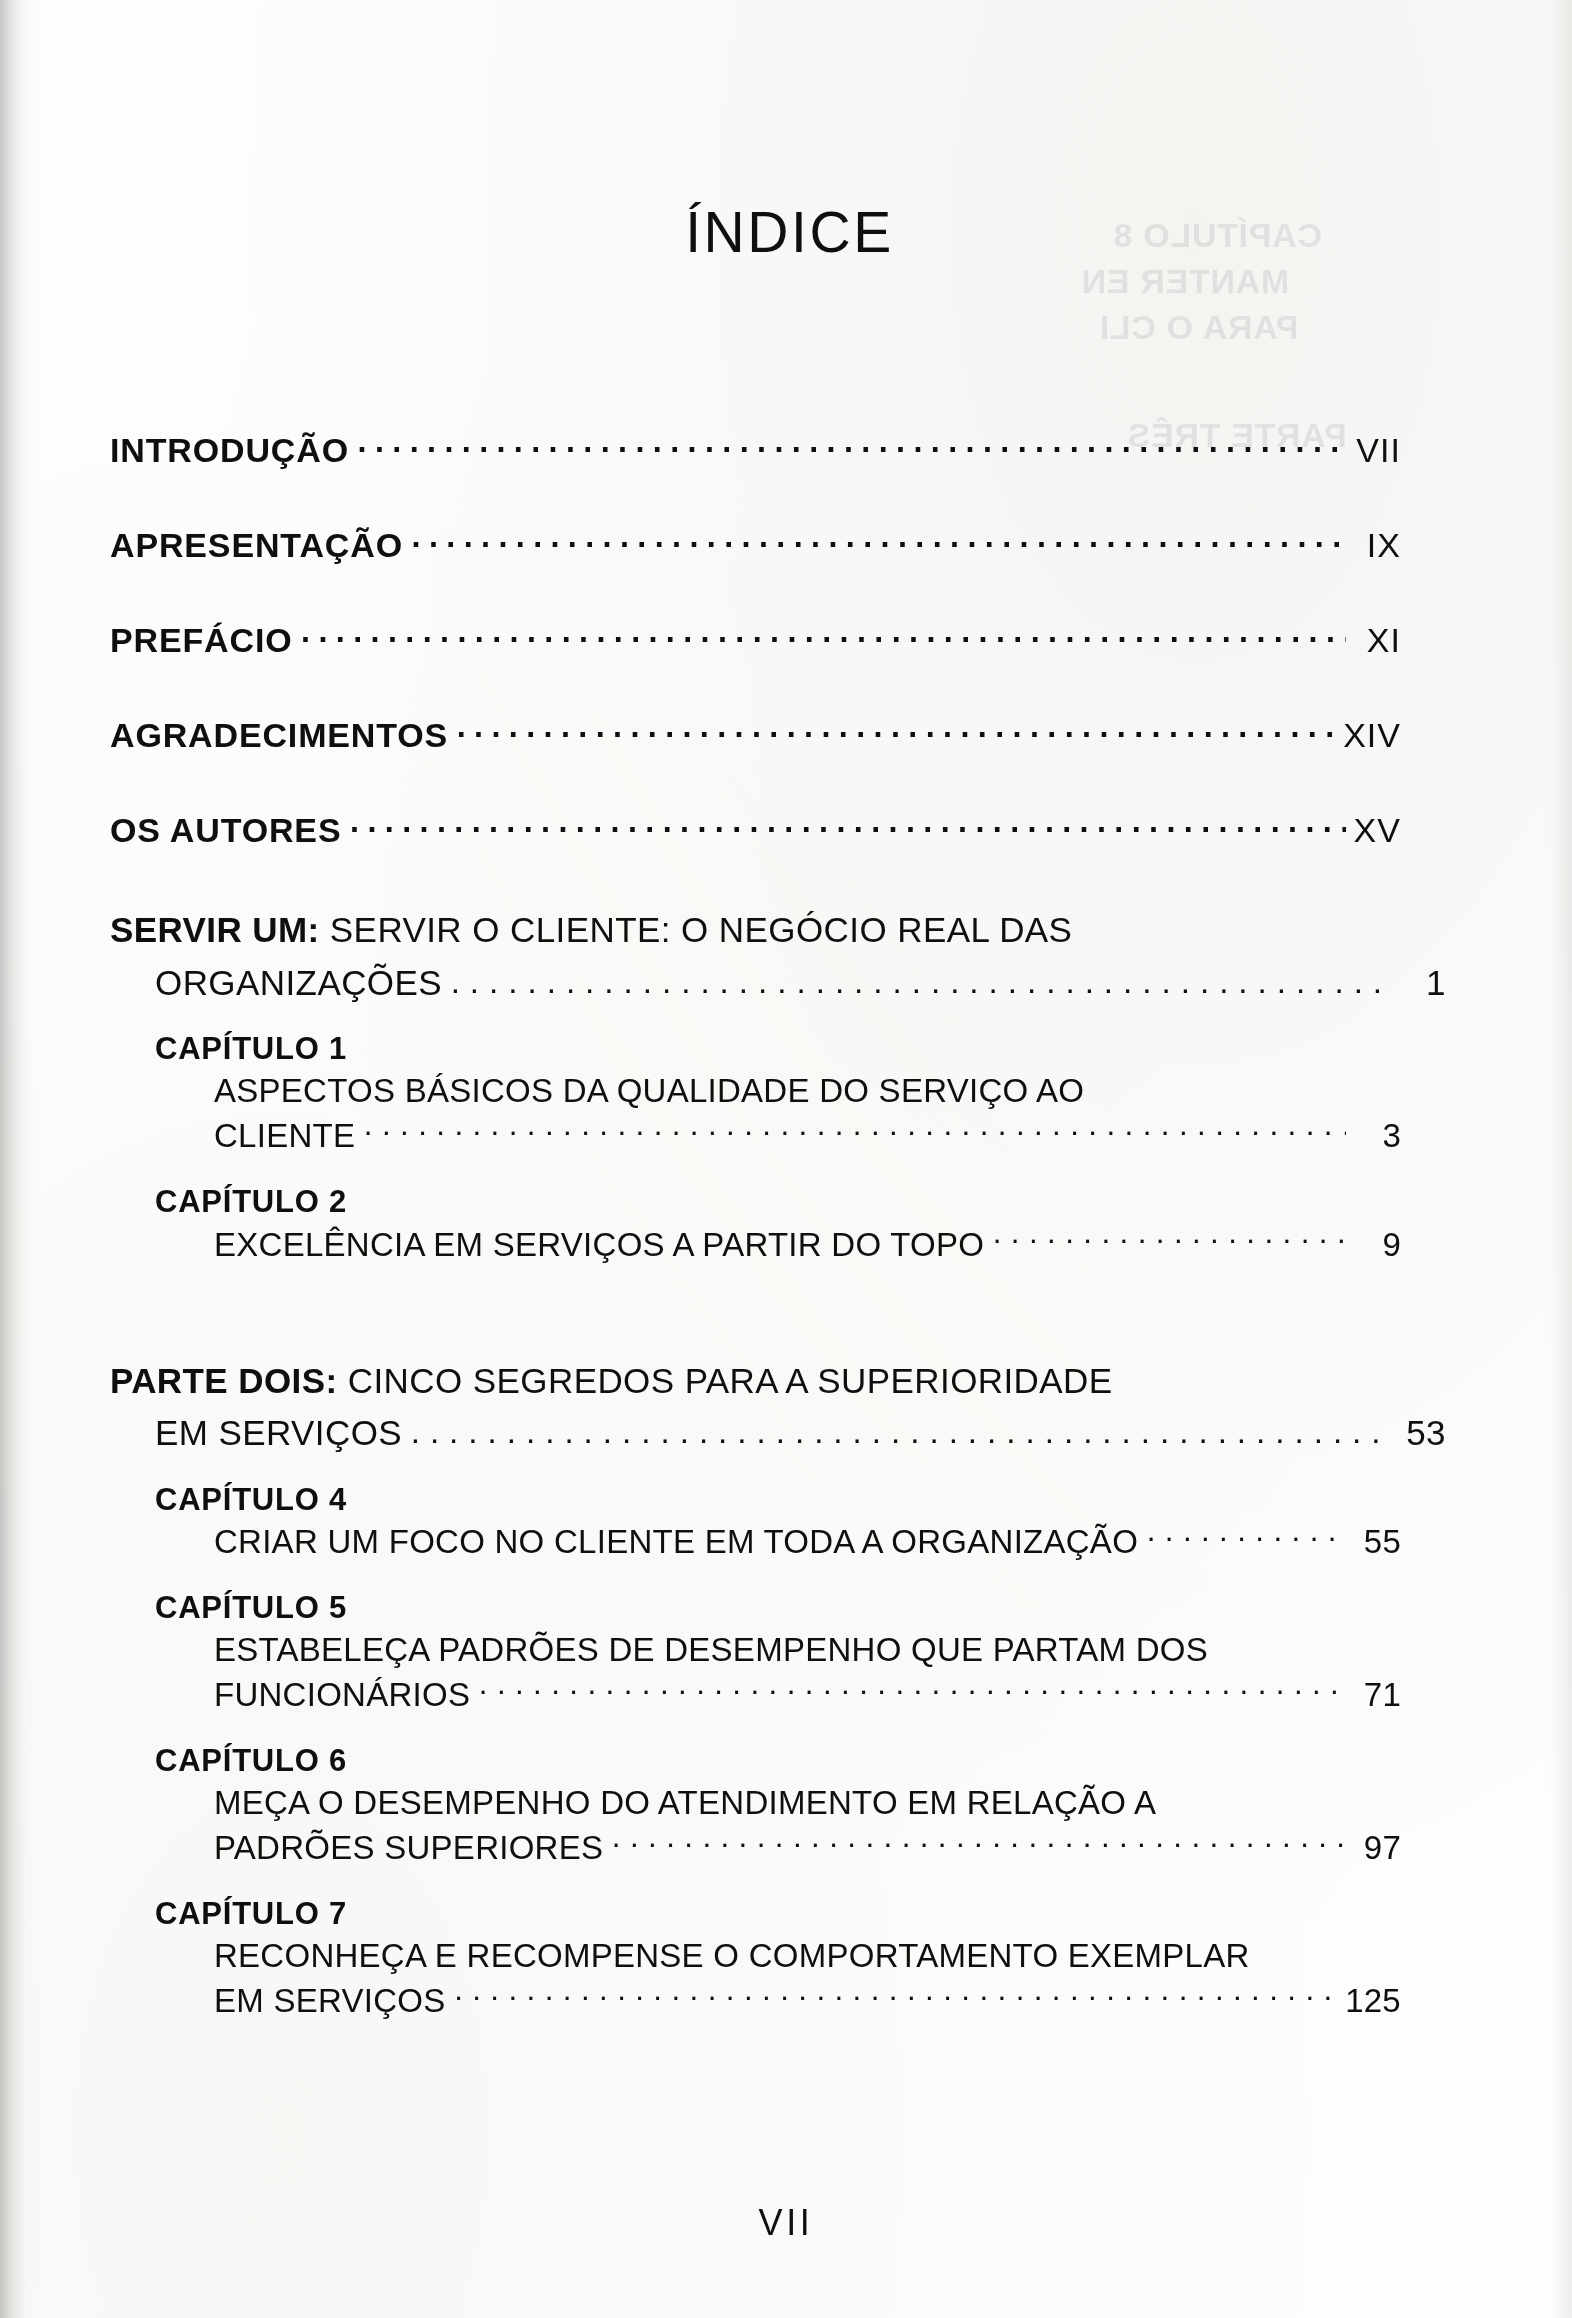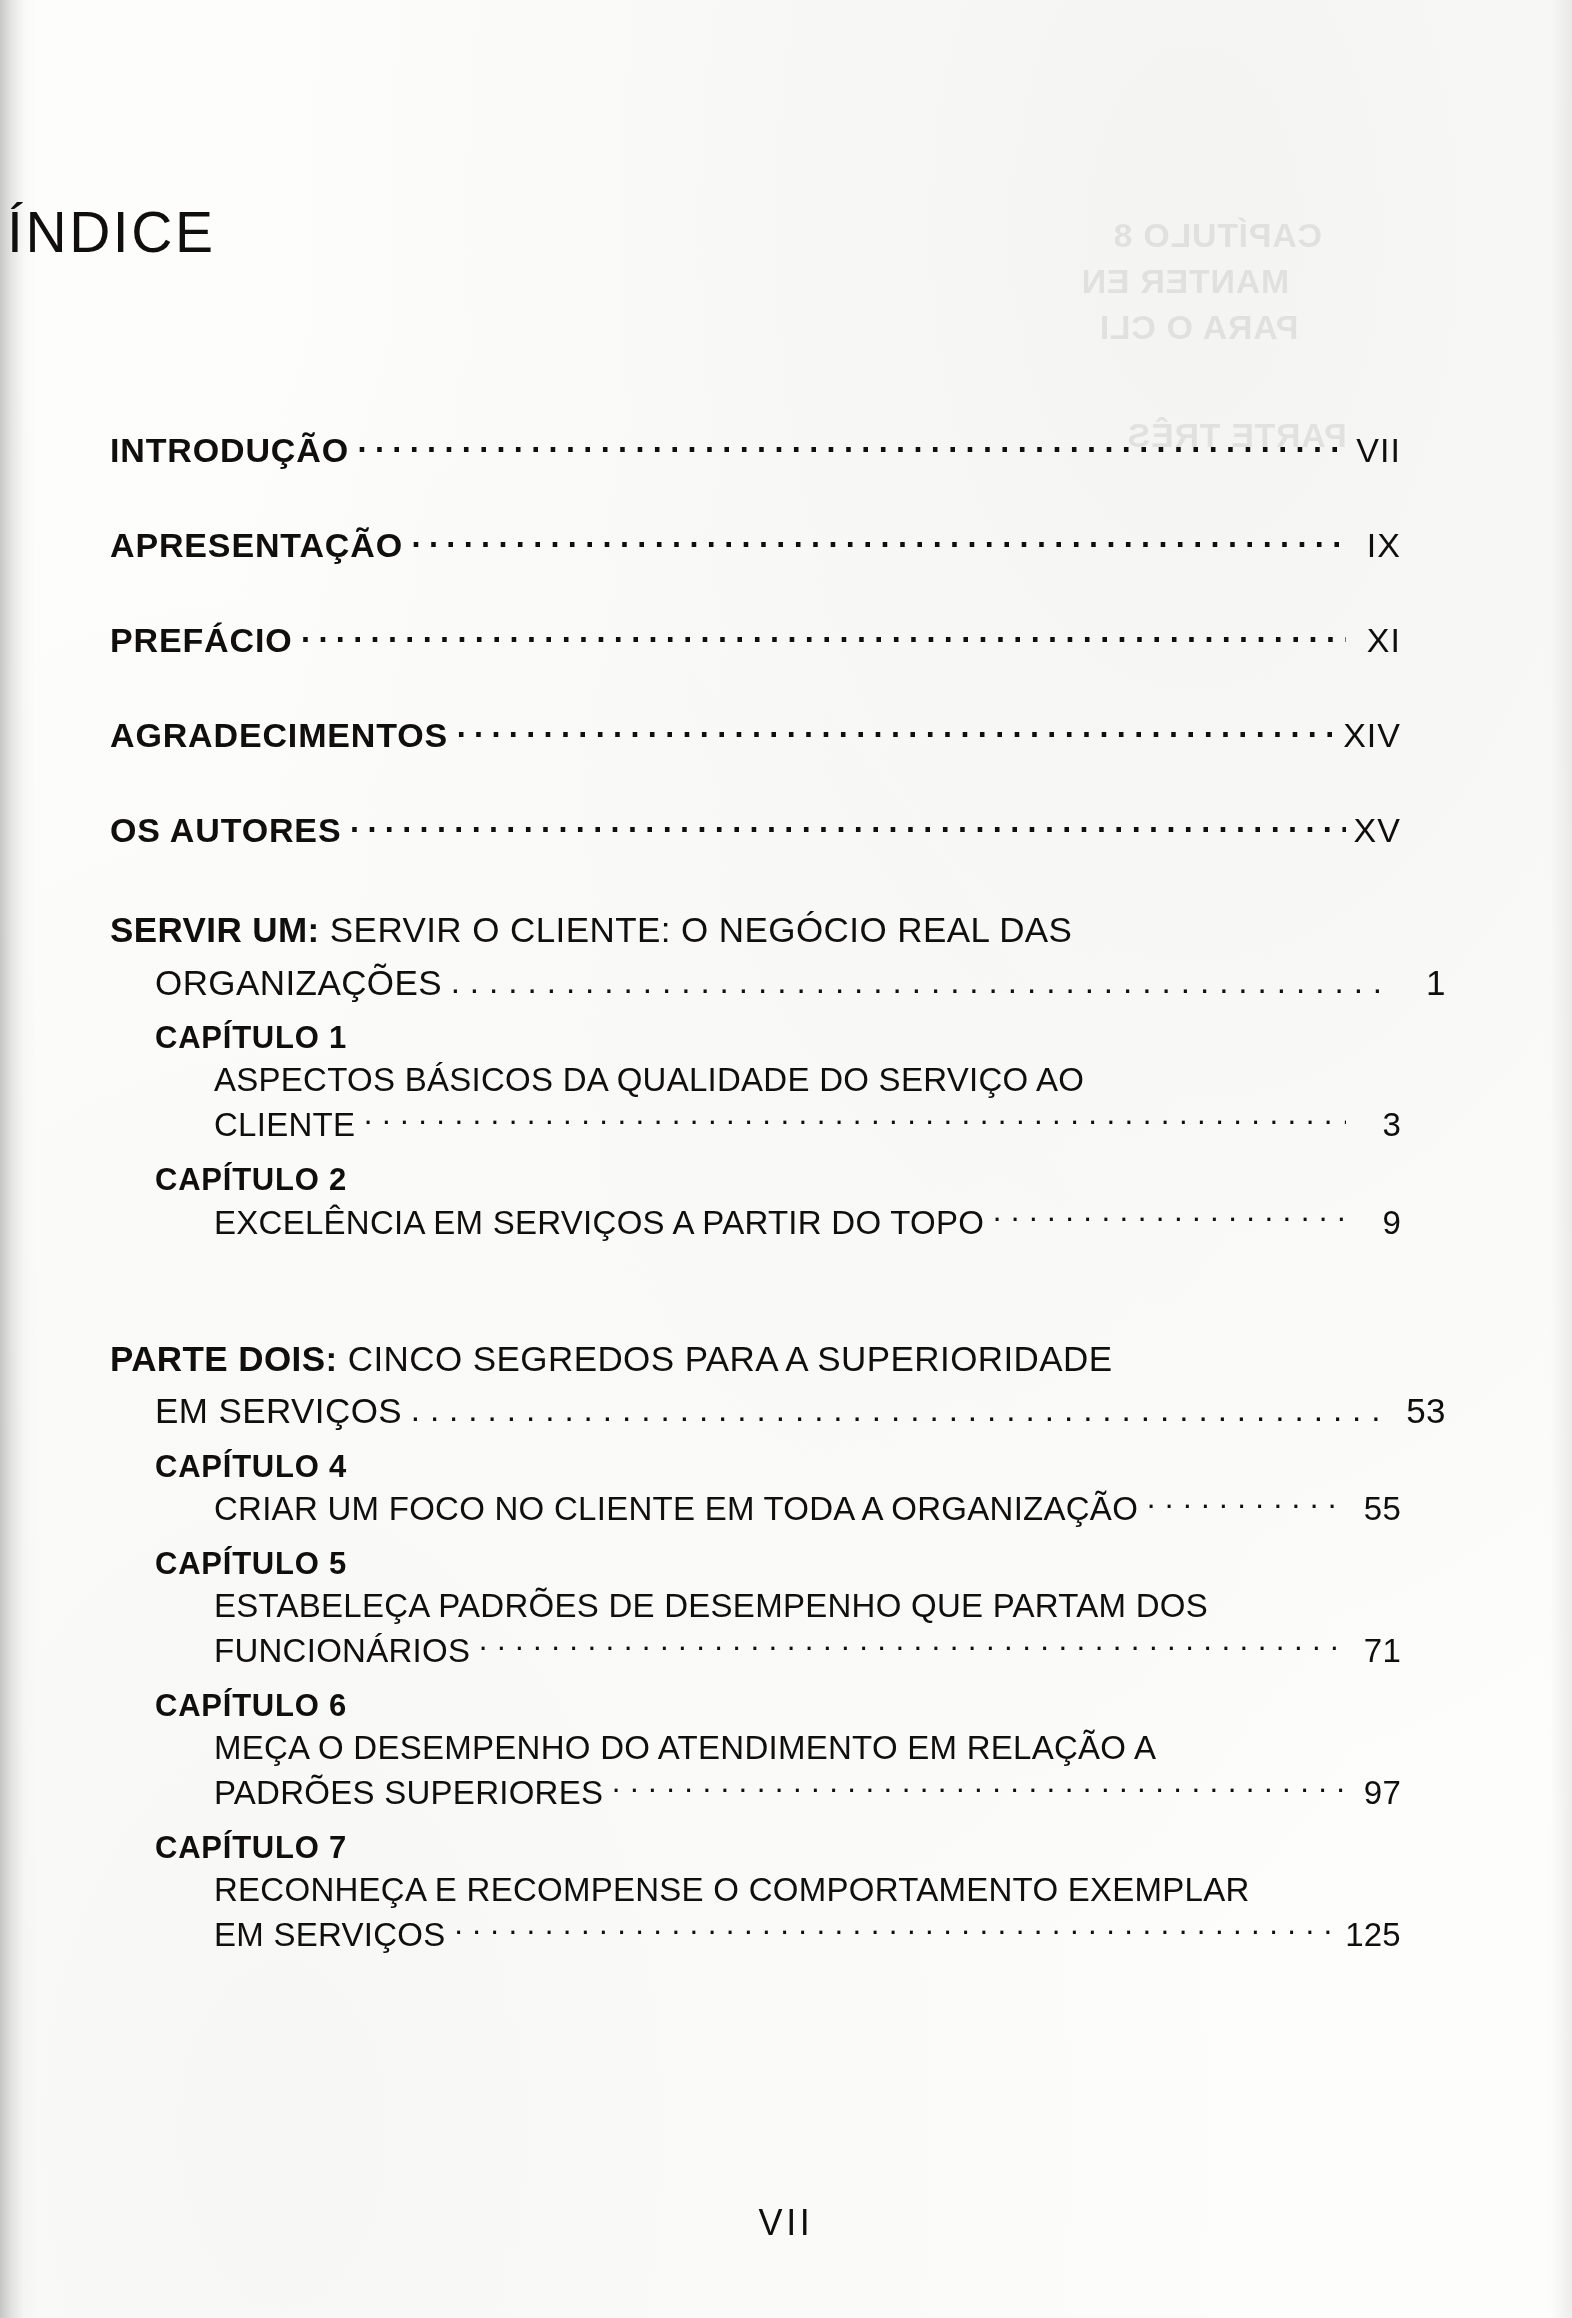--- a/index.html
+++ b/index.html
@@ -59,20 +59,21 @@
     pointer-events: none;
     font-family: "Liberation Sans", sans-serif;
   }
   .ghost.b { font-weight: 700; }
 
   
   #title {
     position: absolute;
     left: 7px; right: 0;
     top: 199px;
+    text-align: center;
     font-size: 57px;
     font-weight: 400;
     letter-spacing: 0.045em;
   }
 
   
   #toc {
     position: absolute;
     left: 110px;
     top: 428px;
@@ -127,21 +128,21 @@
     margin-top: 57px;
   }
   .part .lead-label { font-weight: 700; }
   .part .cont {
     padding-left: 45px;
     margin-top: 7px;
     align-items: flex-end;
   }
 
   
-  .chapter { margin-top: 15px; }
+  .chapter { margin-top: 26px; }
   .chapter .ch-num {
     font-size: 31px;
     font-weight: 700;
     letter-spacing: 0.025em;
     padding-left: 45px;
   }
   .chapter .ch-body {
     padding-left: 104px;
     font-size: 33px;
     font-weight: 400;

